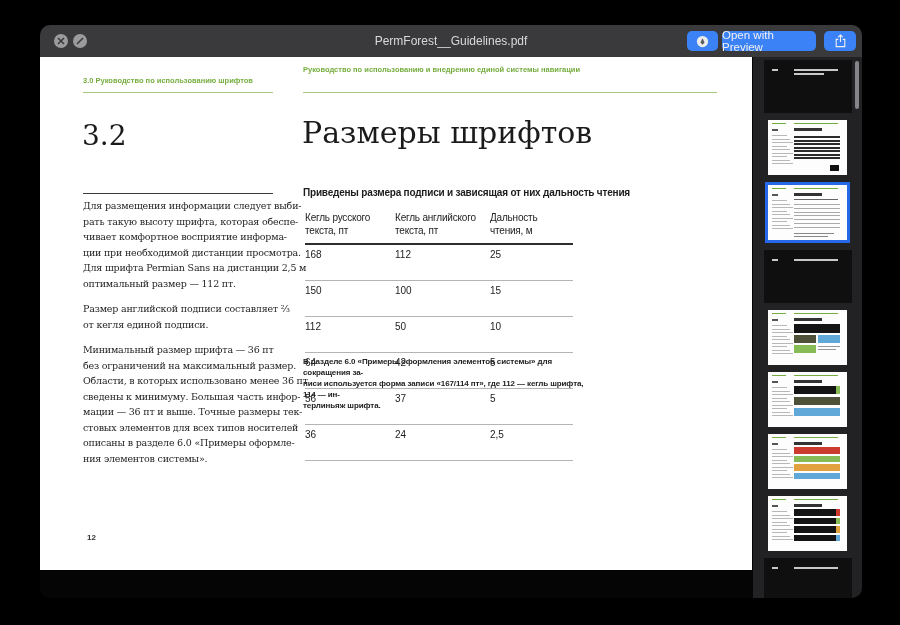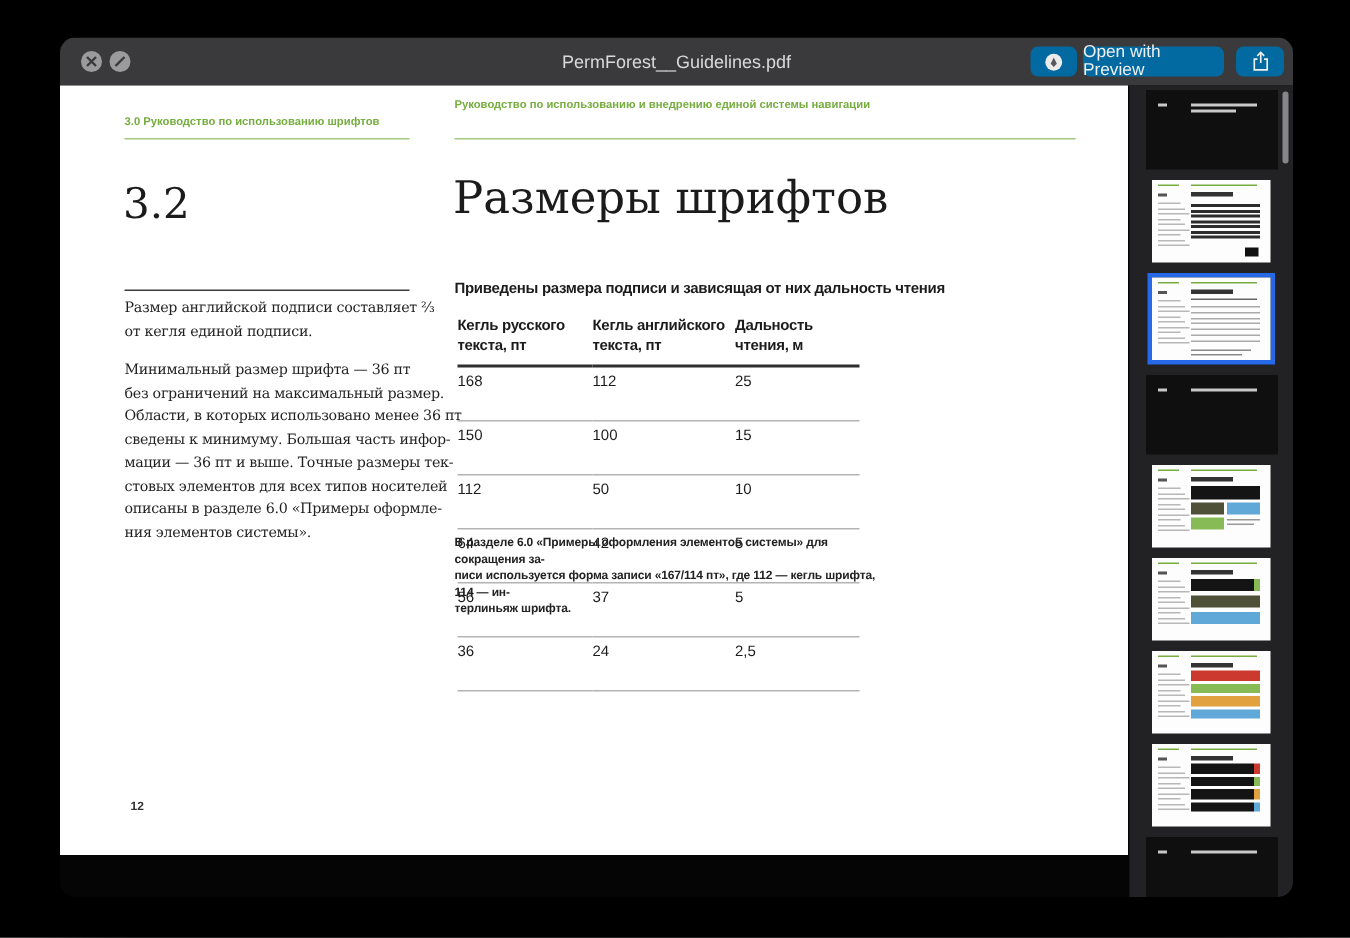--- a/index.html
+++ b/index.html
@@ -6,37 +6,37 @@
     font-family:"Liberation Sans",sans-serif;}
   .window{position:absolute;left:40px;top:25px;width:822px;height:573px;border-radius:10px;
     overflow:hidden;background:#050505;box-shadow:0 20px 60px rgba(0,0,0,.8);}
   
   .titlebar{position:relative;height:32px;background:#3a3a3c;}
   .tb-circle{position:absolute;top:9px;width:14px;height:14px;border-radius:50%;
     background:#9b9b9d;display:flex;align-items:center;justify-content:center;}
   .tb-circle svg{display:block}
   .tb-title{position:absolute;left:0;right:0;top:0;height:32px;line-height:32px;
     text-align:center;color:#d9d9d9;font-size:12px;}
-  .tb-btn{position:absolute;top:6px;height:20px;background:#0369a1;border-radius:5px;
+  .tb-btn{position:absolute;top:6px;height:20px;background:#3b82f6;border-radius:5px;
     display:flex;align-items:center;justify-content:center;color:#f0f0f0;font-size:11.5px;}
   
   .content{display:flex;height:541px;}
   .viewer{width:713px;background:#050505;}
   .pdf-page{position:relative;width:712px;height:513px;background:#fff;overflow:hidden;}
   .sidebar{flex:1;background:#222224;position:relative;overflow:hidden;}
   
   .abs{position:absolute;}
   .green-head{font-size:7.5px;font-weight:bold;letter-spacing:0;}
   .hr{height:1px;}
   .serif-big{font-family:"DejaVu Serif",serif;color:#1b1b1b;}
   .para{font-family:"DejaVu Serif",serif;font-size:9.5px;line-height:15.5px;color:#1f1f1f;
     white-space:pre-line;letter-spacing:-0.2px;margin:0 0 10px 0;}
   .subhead{font-size:10px;font-weight:bold;color:#1c1c1c;letter-spacing:-0.2px;}
   table.sizes{border-collapse:collapse;table-layout:fixed;width:268px;}
-  table.sizes th{font-size:10px;font-weight:bold;color:#1c1c1c;text-align:left;
+  table.sizes th{font-size:10px;font-weight:normal;color:#1c1c1c;text-align:left;
     vertical-align:top;white-space:pre-line;line-height:13px;padding:0 0 6px 0;
     border-bottom:2px solid #2e2e2e;letter-spacing:-0.2px;}
   table.sizes td{font-size:10px;color:#1c1c1c;padding:4px 0 20px 0;
     border-bottom:1px solid #b4b4b4;}
   .note{font-size:8px;font-weight:bold;line-height:11px;color:#222;white-space:pre-line;
     letter-spacing:-0.1px;width:292px;}
   .pageno{font-size:8px;font-weight:bold;color:#333;}
   
   .thumb{margin:7px auto 0 auto;width:max-content;cursor:default;}
   .thumb.first{margin-top:3px;}
@@ -88,20 +88,26 @@
         <div class="abs hr" style="left:43px;top:35px;width:190px;background:#a3c87e;"></div>
         <div class="abs green-head" style="left:263px;top:8px;color:#76ad3f;">Руководство по использованию и внедрению единой системы навигации</div>
         <div class="abs hr" style="left:263px;top:35px;width:414px;background:#a3c87e;"></div>
 
         <div class="abs serif-big" style="left:42px;top:62px;font-size:28px;">3.2</div>
         <div class="abs serif-big" style="left:262px;top:58px;font-size:30px;">Размеры шрифтов</div>
 
         <div class="abs hr" style="left:43px;top:136px;width:190px;background:#3c3c3c;"></div>
 
         <div class="abs" style="left:43px;top:141px;width:228px;">
+          <p class="para">Для размещения информации следует выби-
+рать такую высоту шрифта, которая обеспе-
+чивает комфортное восприятие информа-
+ции при необходимой дистанции просмотра.
+Для шрифта Permian Sans на дистанции 2,5 м
+оптимальный размер — 112 пт.</p>
           <p class="para">Размер английской подписи составляет ⅔
 от кегля единой подписи.</p>
           <p class="para">Минимальный размер шрифта — 36 пт
 без ограничений на максимальный размер.
 Области, в которых использовано менее 36 пт
 сведены к минимуму. Большая часть инфор-
 мации — 36 пт и выше. Точные размеры тек-
 стовых элементов для всех типов носителей
 описаны в разделе 6.0 «Примеры оформле-
 ния элементов системы».</p>

